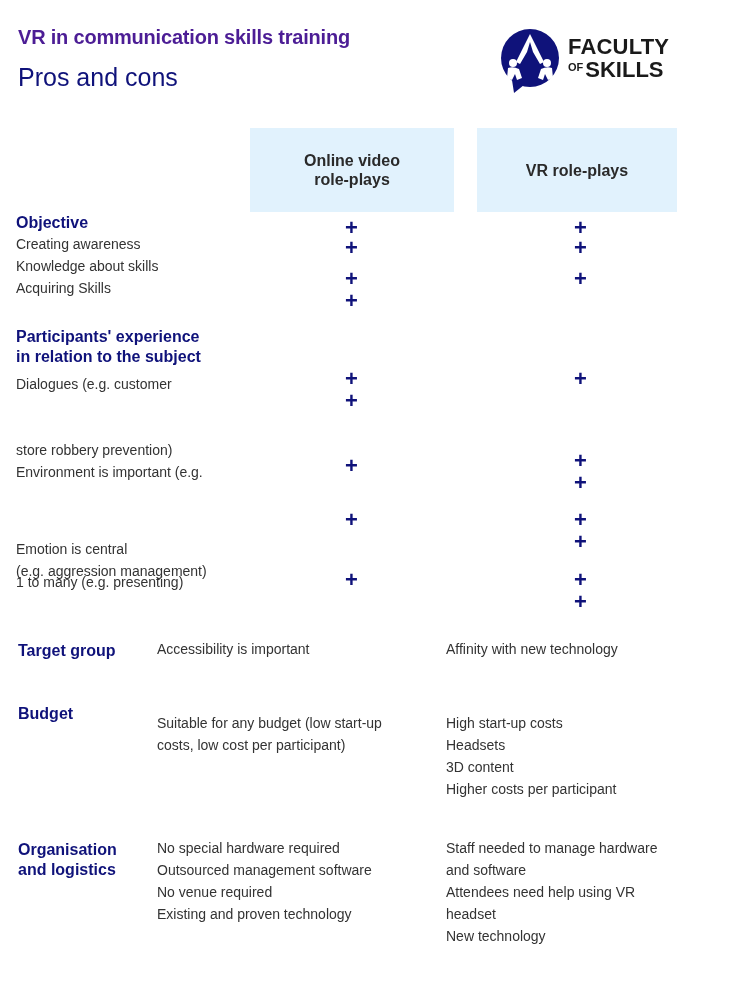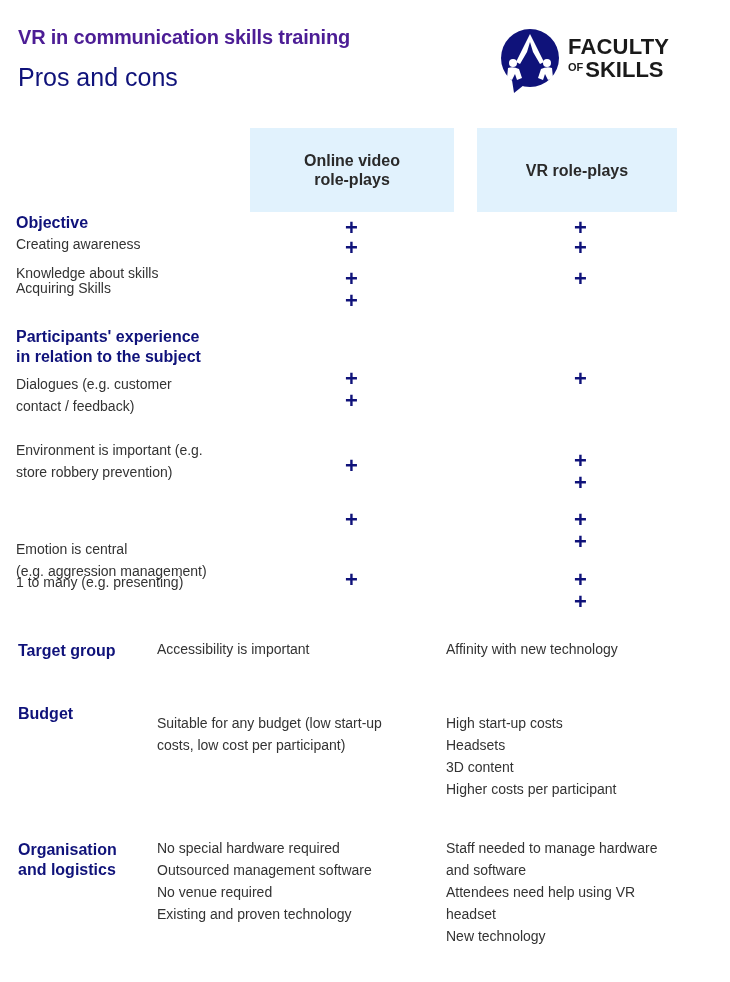--- a/index.html
+++ b/index.html
@@ -63,41 +63,40 @@
 </div>
 
 <div class="abs sec-head" style="top:213px;">Objective</div>
 <div class="abs plus p1" style="top:217px;">+</div>
 <div class="abs plus p2" style="top:217px;">+</div>
 
 <div class="abs row-label" style="top:233px;">Creating awareness</div>
 <div class="abs plus p1" style="top:237px;">+</div>
 <div class="abs plus p2" style="top:237px;">+</div>
 
-<div class="abs row-label" style="top:262px;">Knowledge about skills</div>
+<div class="abs row-label" style="top:255px;">Knowledge about skills</div>
 
 <div class="abs row-label" style="top:277px;">Acquiring Skills</div>
 <div class="abs plus p1" style="top:268px;">+ +</div>
 <div class="abs plus p2" style="top:268px;">+</div>
 
 <div class="abs sec-head" style="top:327px;">
   <div>Participants' experience</div>
   <div>in relation to the subject</div>
 </div>
 
 <div class="abs row-label" style="top:373px;">
   <div>Dialogues (e.g. customer</div>
-  <div>contact / feedback)</div>
 </div>
 <div class="abs plus p1" style="top:368px;">+ +</div>
 <div class="abs plus p2" style="top:368px;">+</div>
 
 <div class="abs row-label" style="top:439px;">
+  <div>store robbery prevention)</div>
   <div>Environment is important (e.g.</div>
-  <div>store robbery prevention)</div>
 </div>
 <div class="abs plus p1" style="top:455px;">+</div>
 <div class="abs plus p2" style="top:450px;">+ +</div>
 
 <div class="abs row-label" style="top:510px;margin-top:28px;">
   <div>Emotion is central</div>
   <div>(e.g. aggression management)</div>
 </div>
 <div class="abs plus p1" style="top:509px;">+</div>
 <div class="abs plus p2" style="top:509px;">+ +</div>

